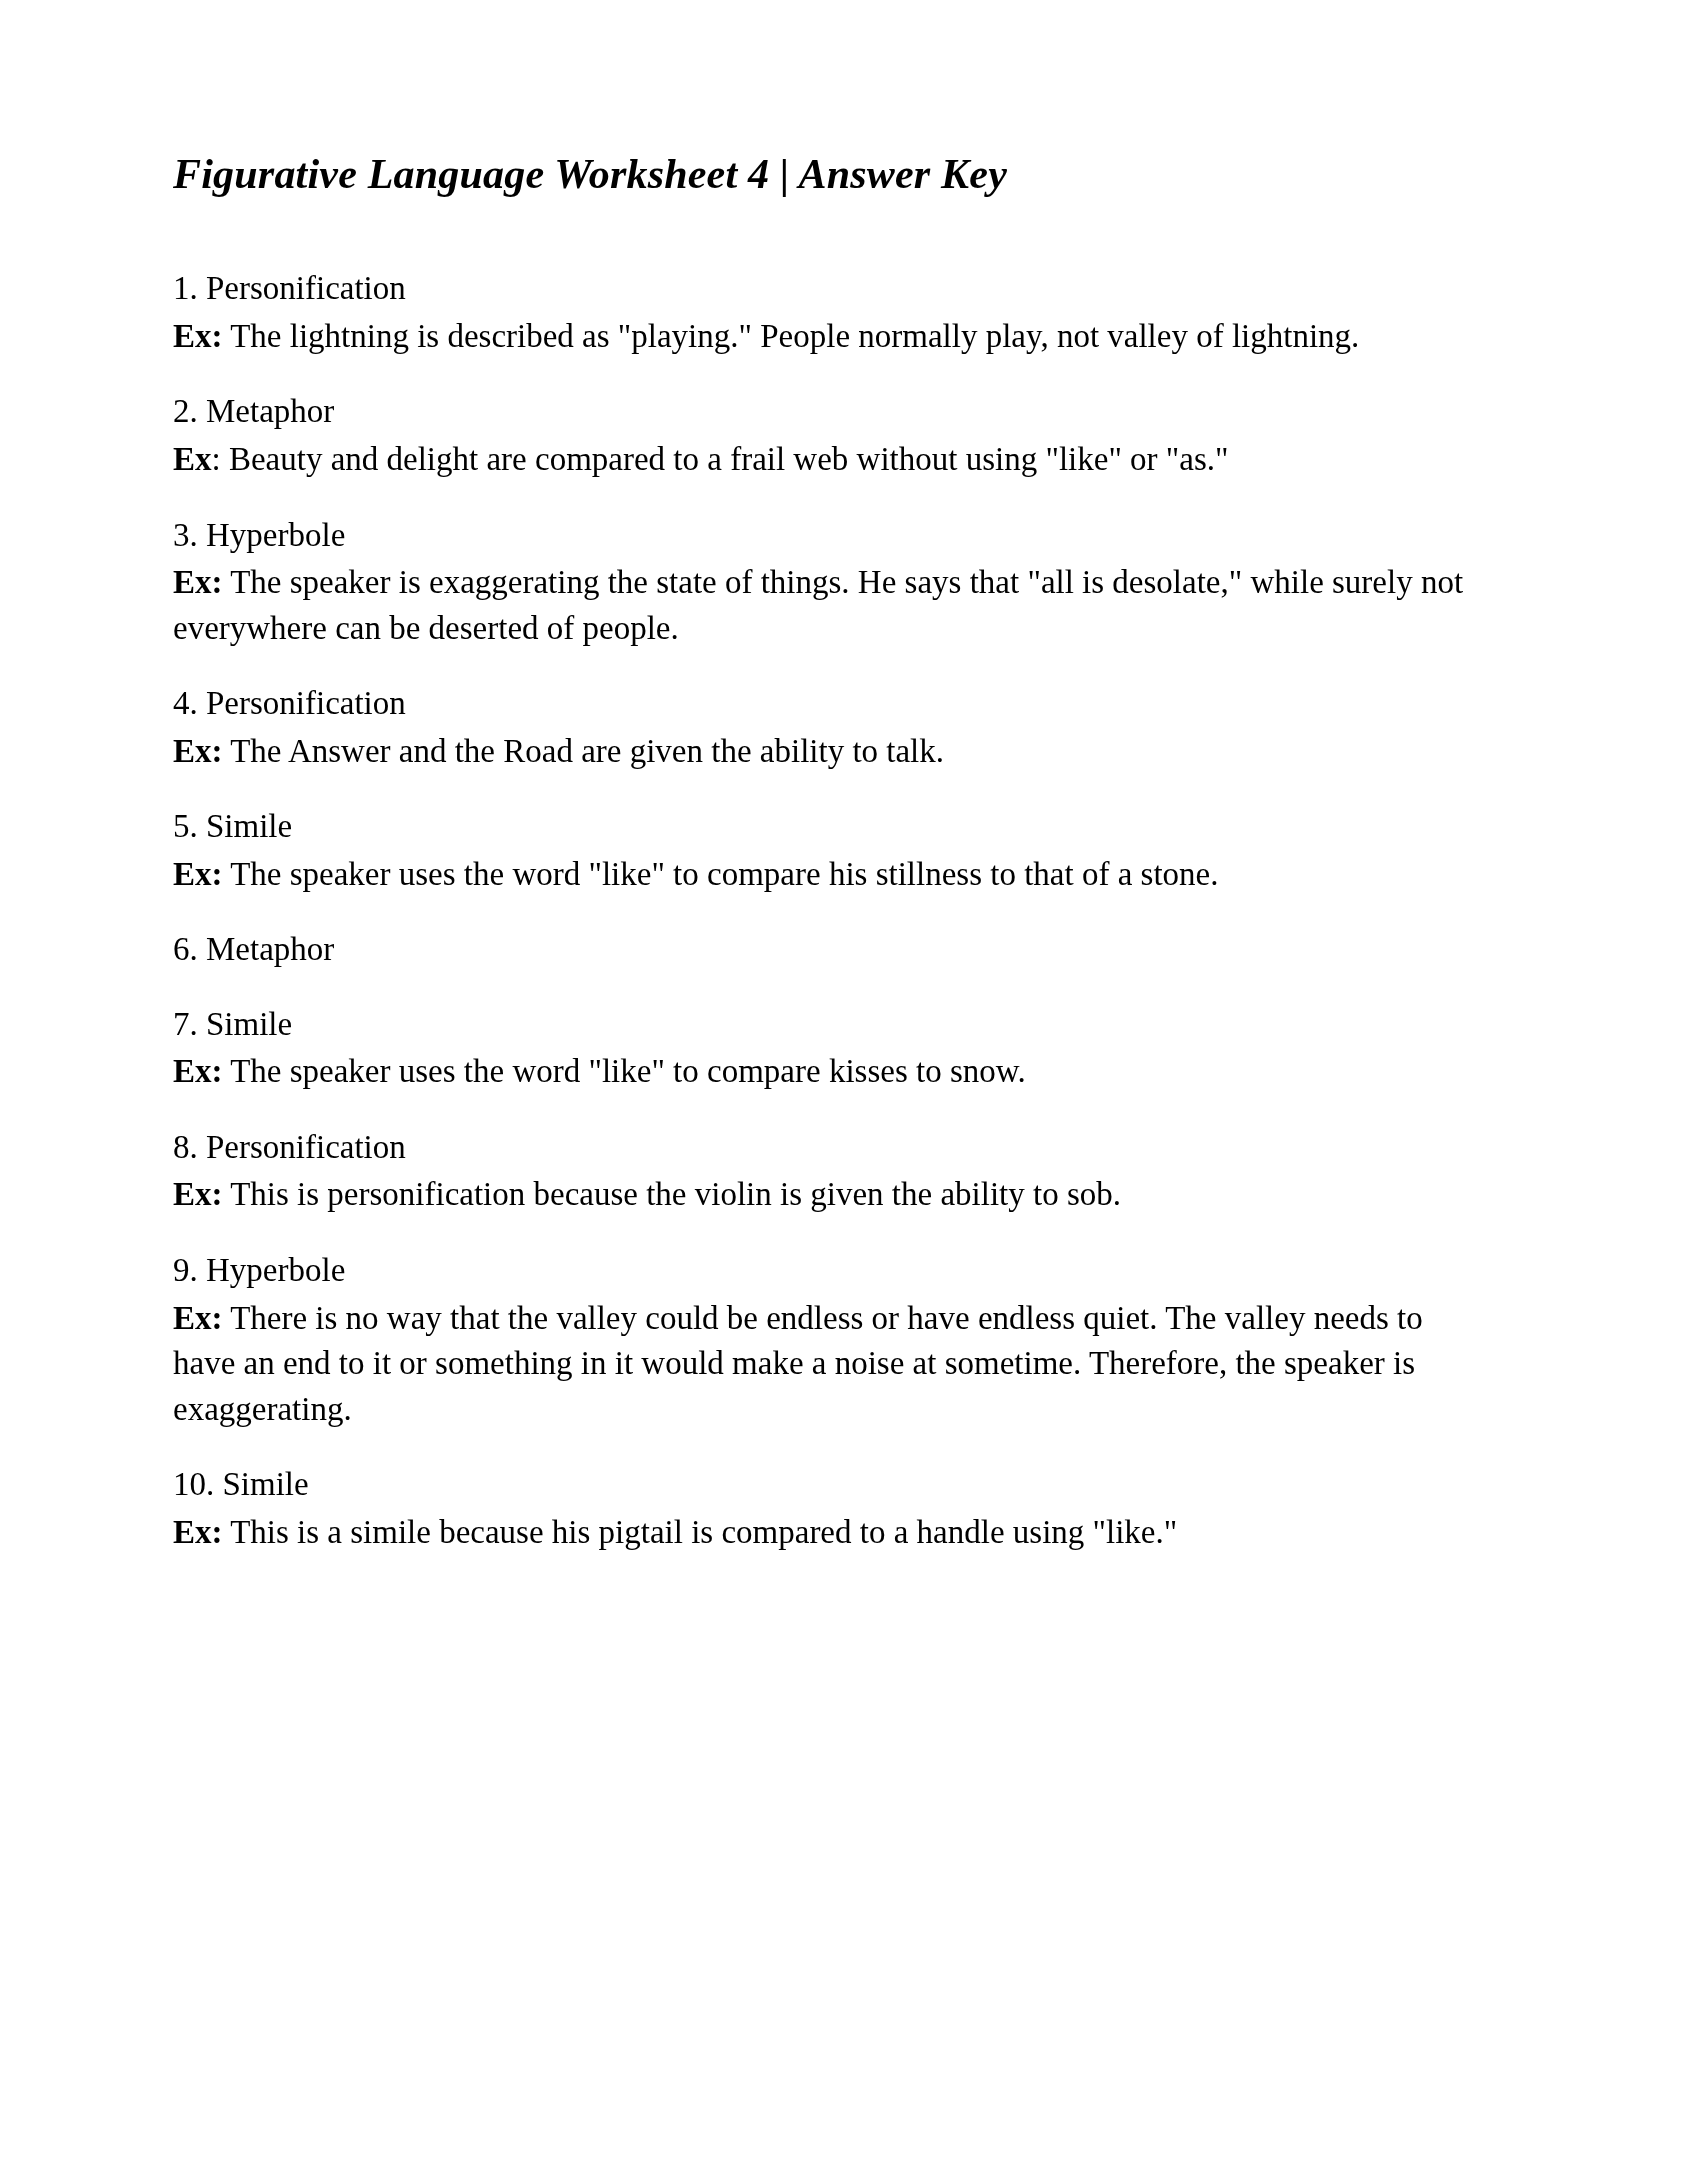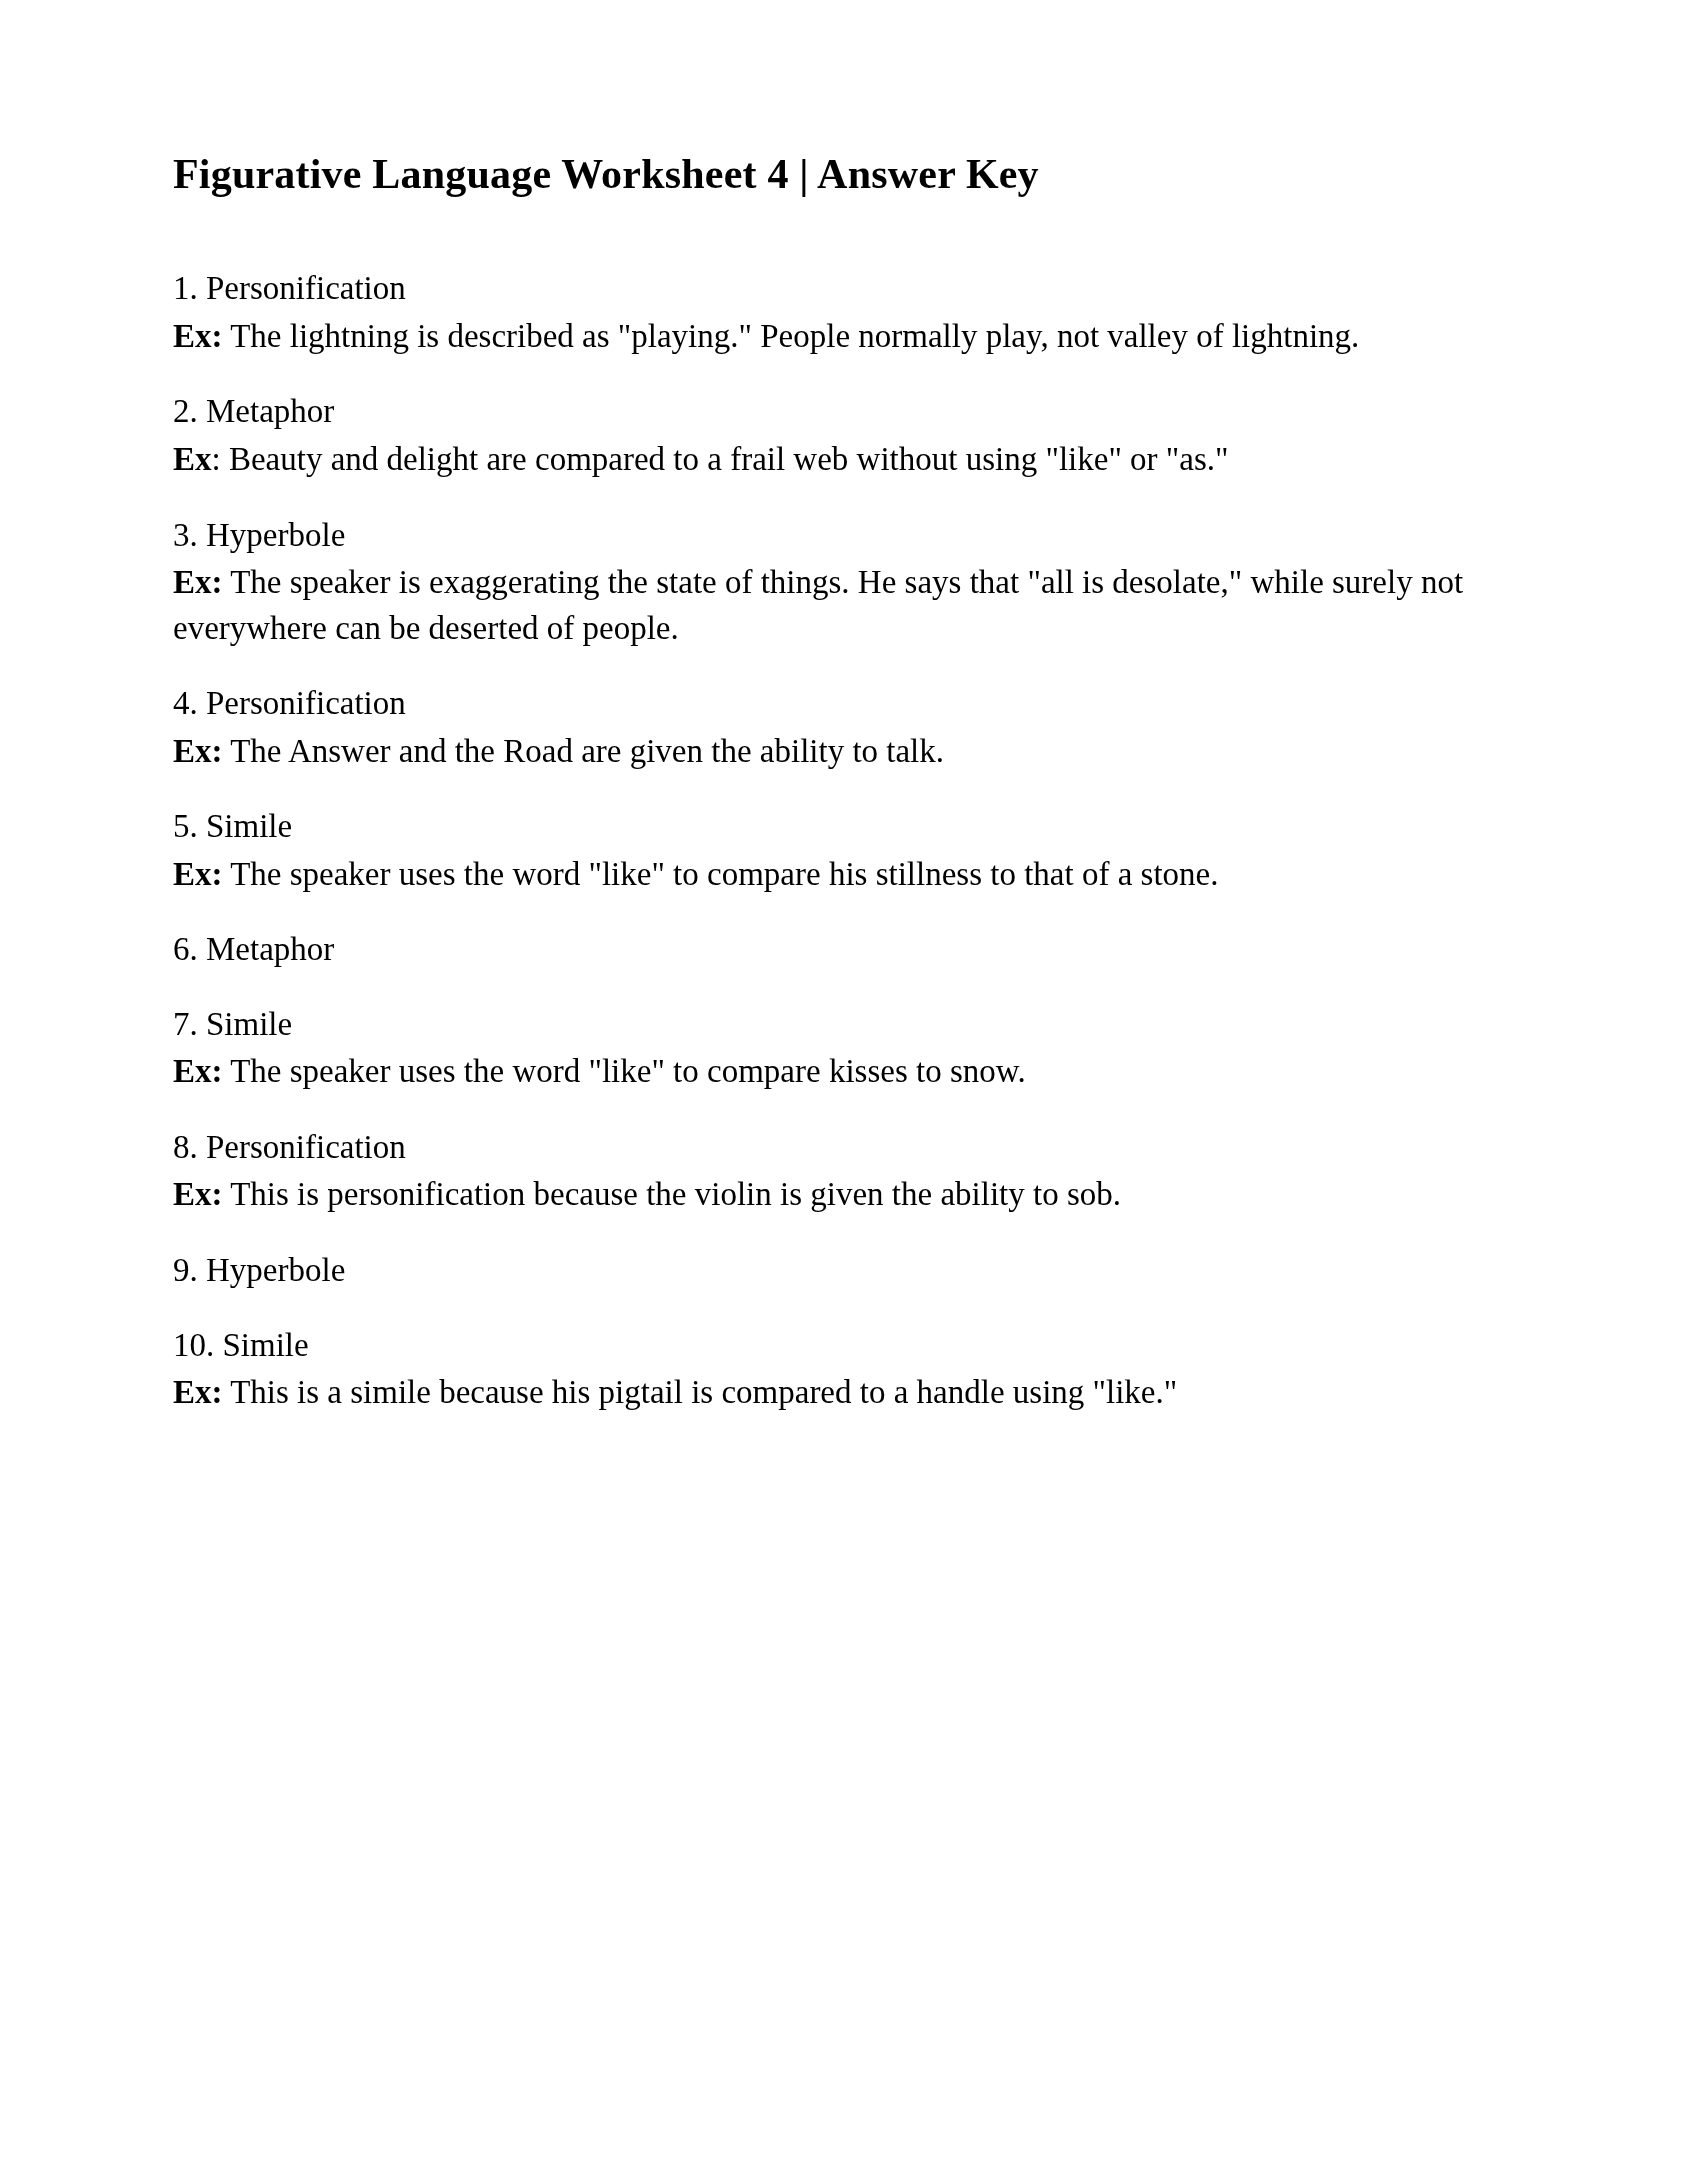--- a/index.html
+++ b/index.html
@@ -20,20 +20,21 @@
     height: 2178px;
     padding: 149px 173px 0 173px;
     background: #ffffff;
   }
   .doc-title {
     font-size: 42px;
     font-weight: bold;
     letter-spacing: 0.2px;
     margin: 0 0 67px 0;
     line-height: 1.2;
+    font-style: italic;
   }
   .answer-item {
     margin: 0 0 30px 0;
   }
   .answer-heading {
     font-size: 33px;
     line-height: 1.35;
     margin: 0 0 3px 0;
   }
   .answer-number {
@@ -122,20 +123,21 @@
         <span class="answer-label">Personification</span>
       </div>
       <p class="answer-explanation"><span class="ex-tag">Ex:</span><span> This is personification because the violin is given the ability to sob.</span></p>
     </div>
 
     <div class="answer-item">
       <div class="answer-heading">
         <span class="answer-number">9.</span>
         <span class="answer-label">Hyperbole</span>
       </div>
+      <p class="answer-explanation"><span class="ex-tag">Ex:</span><span> There is no way that the valley could be endless or have endless quiet.  The valley needs to have an end to it or something in it would make a noise at sometime.  Therefore, the speaker is exaggerating.</span></p>
     </div>
 
     <div class="answer-item">
       <div class="answer-heading">
         <span class="answer-number">10.</span>
         <span class="answer-label">Simile</span>
       </div>
       <p class="answer-explanation"><span class="ex-tag">Ex:</span><span> This is a simile because his pigtail is compared to a handle using "like."</span></p>
     </div>
 

